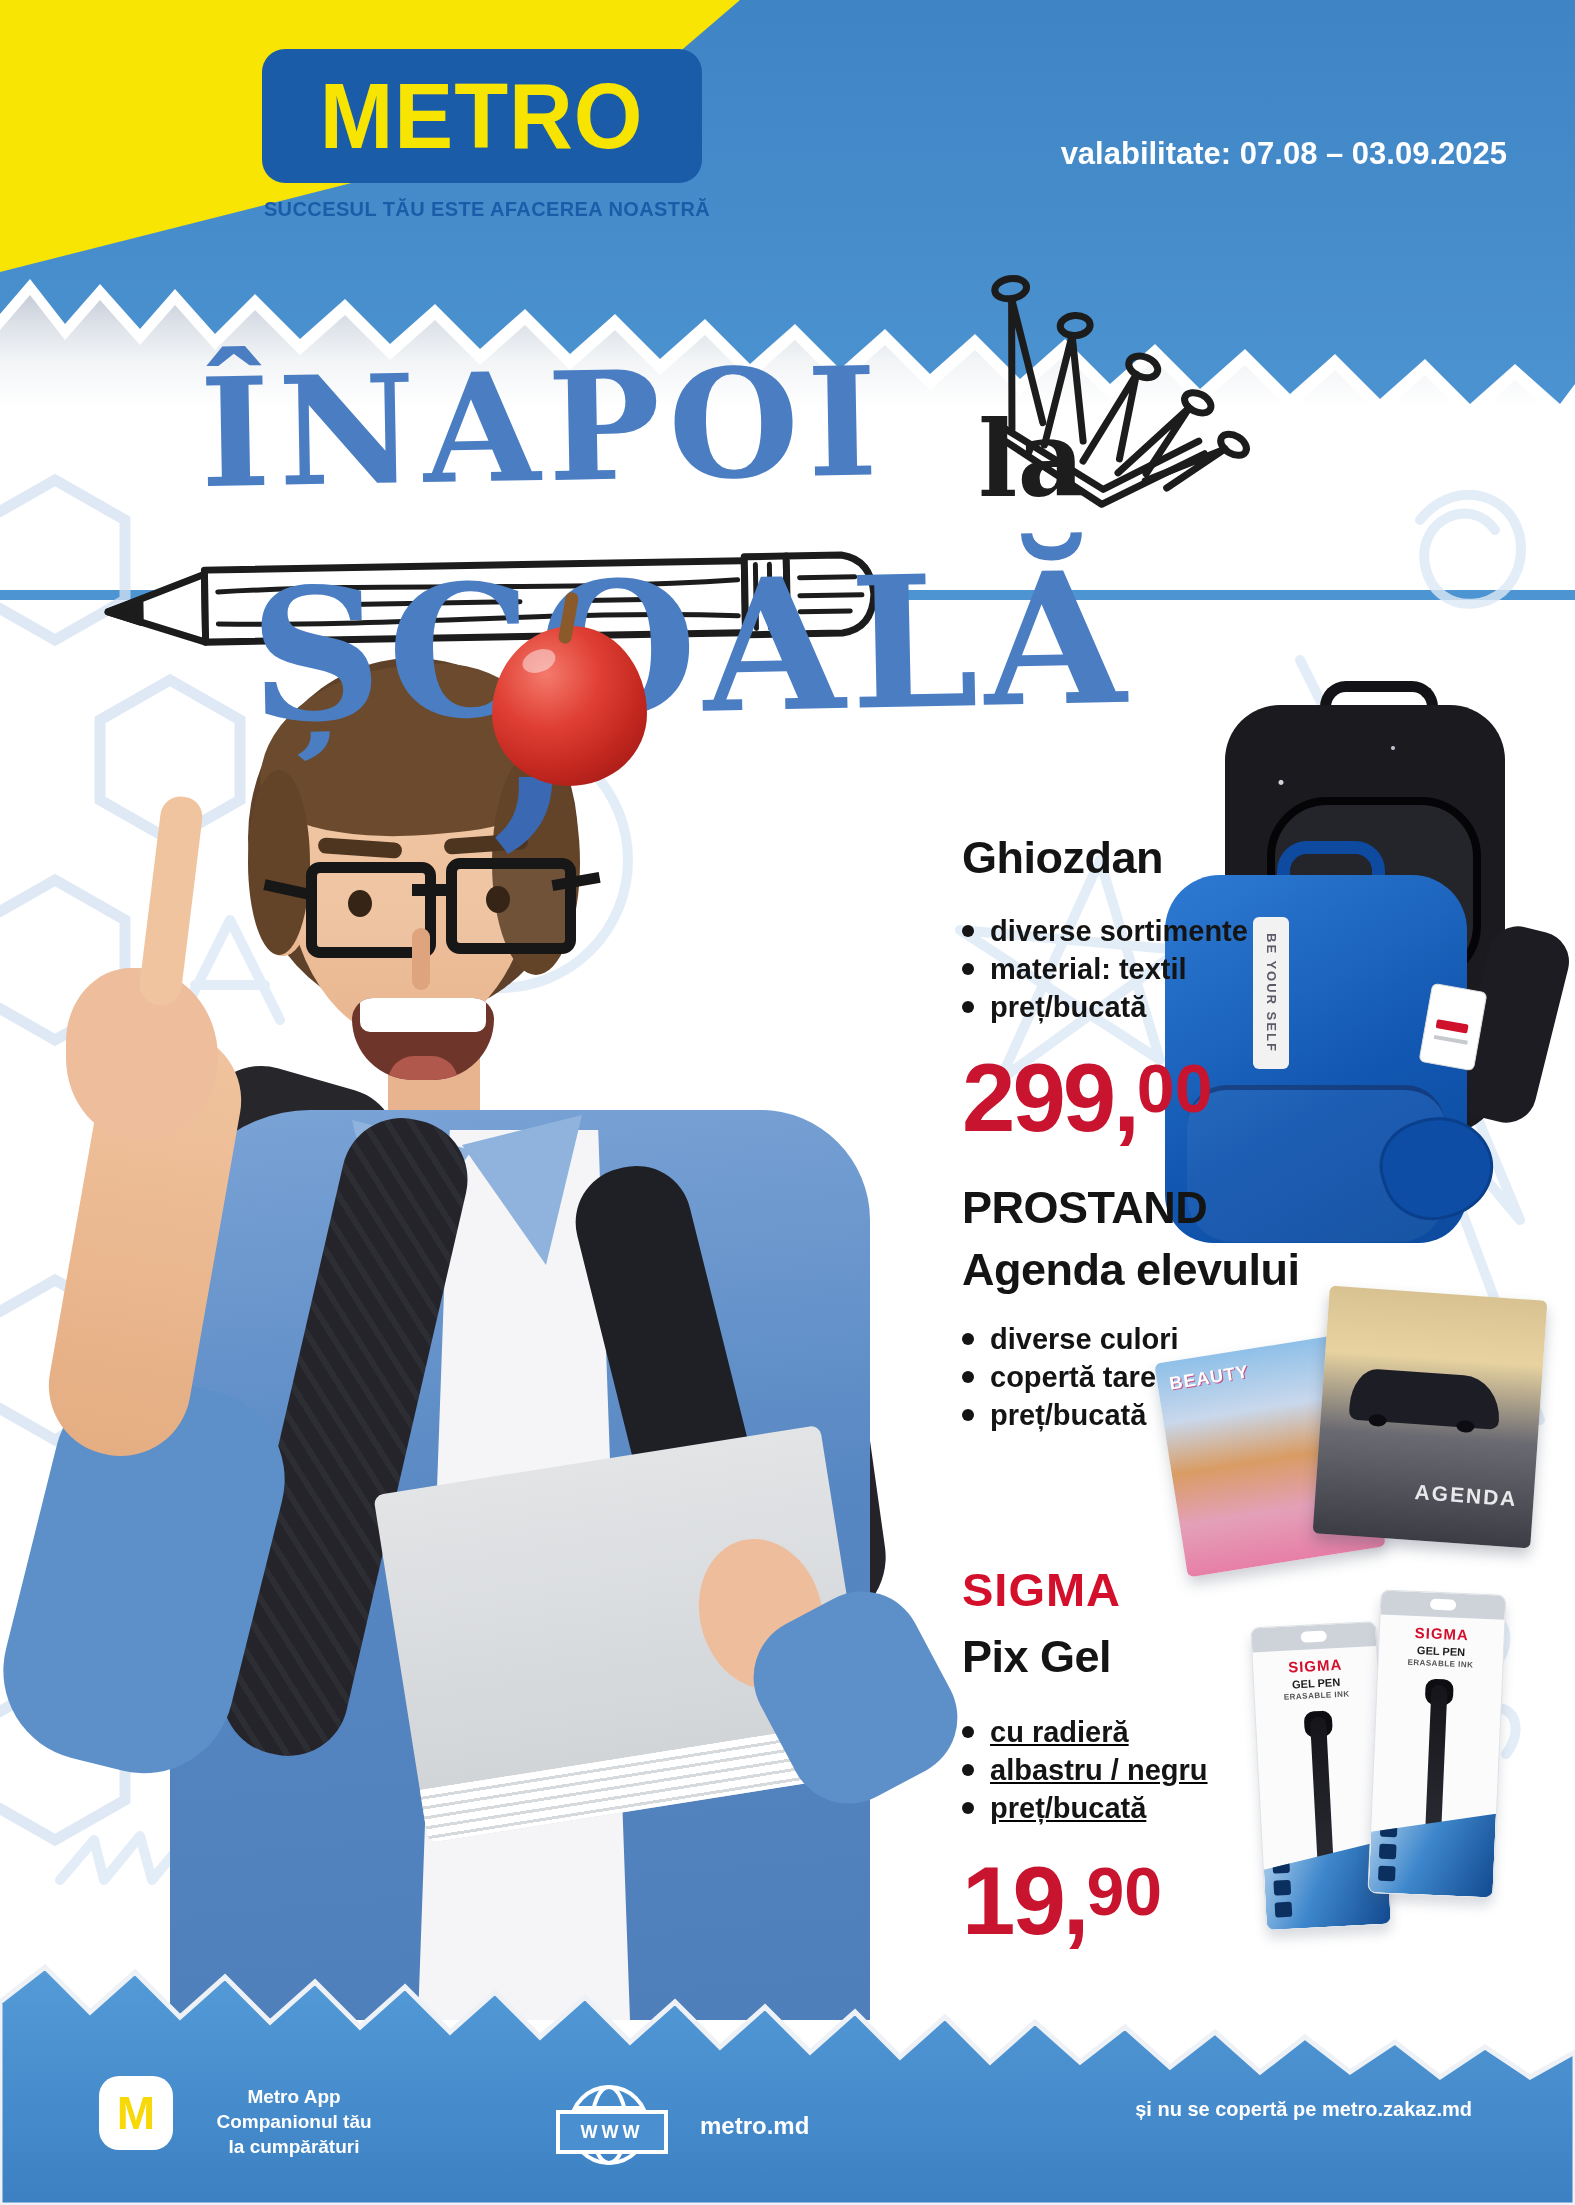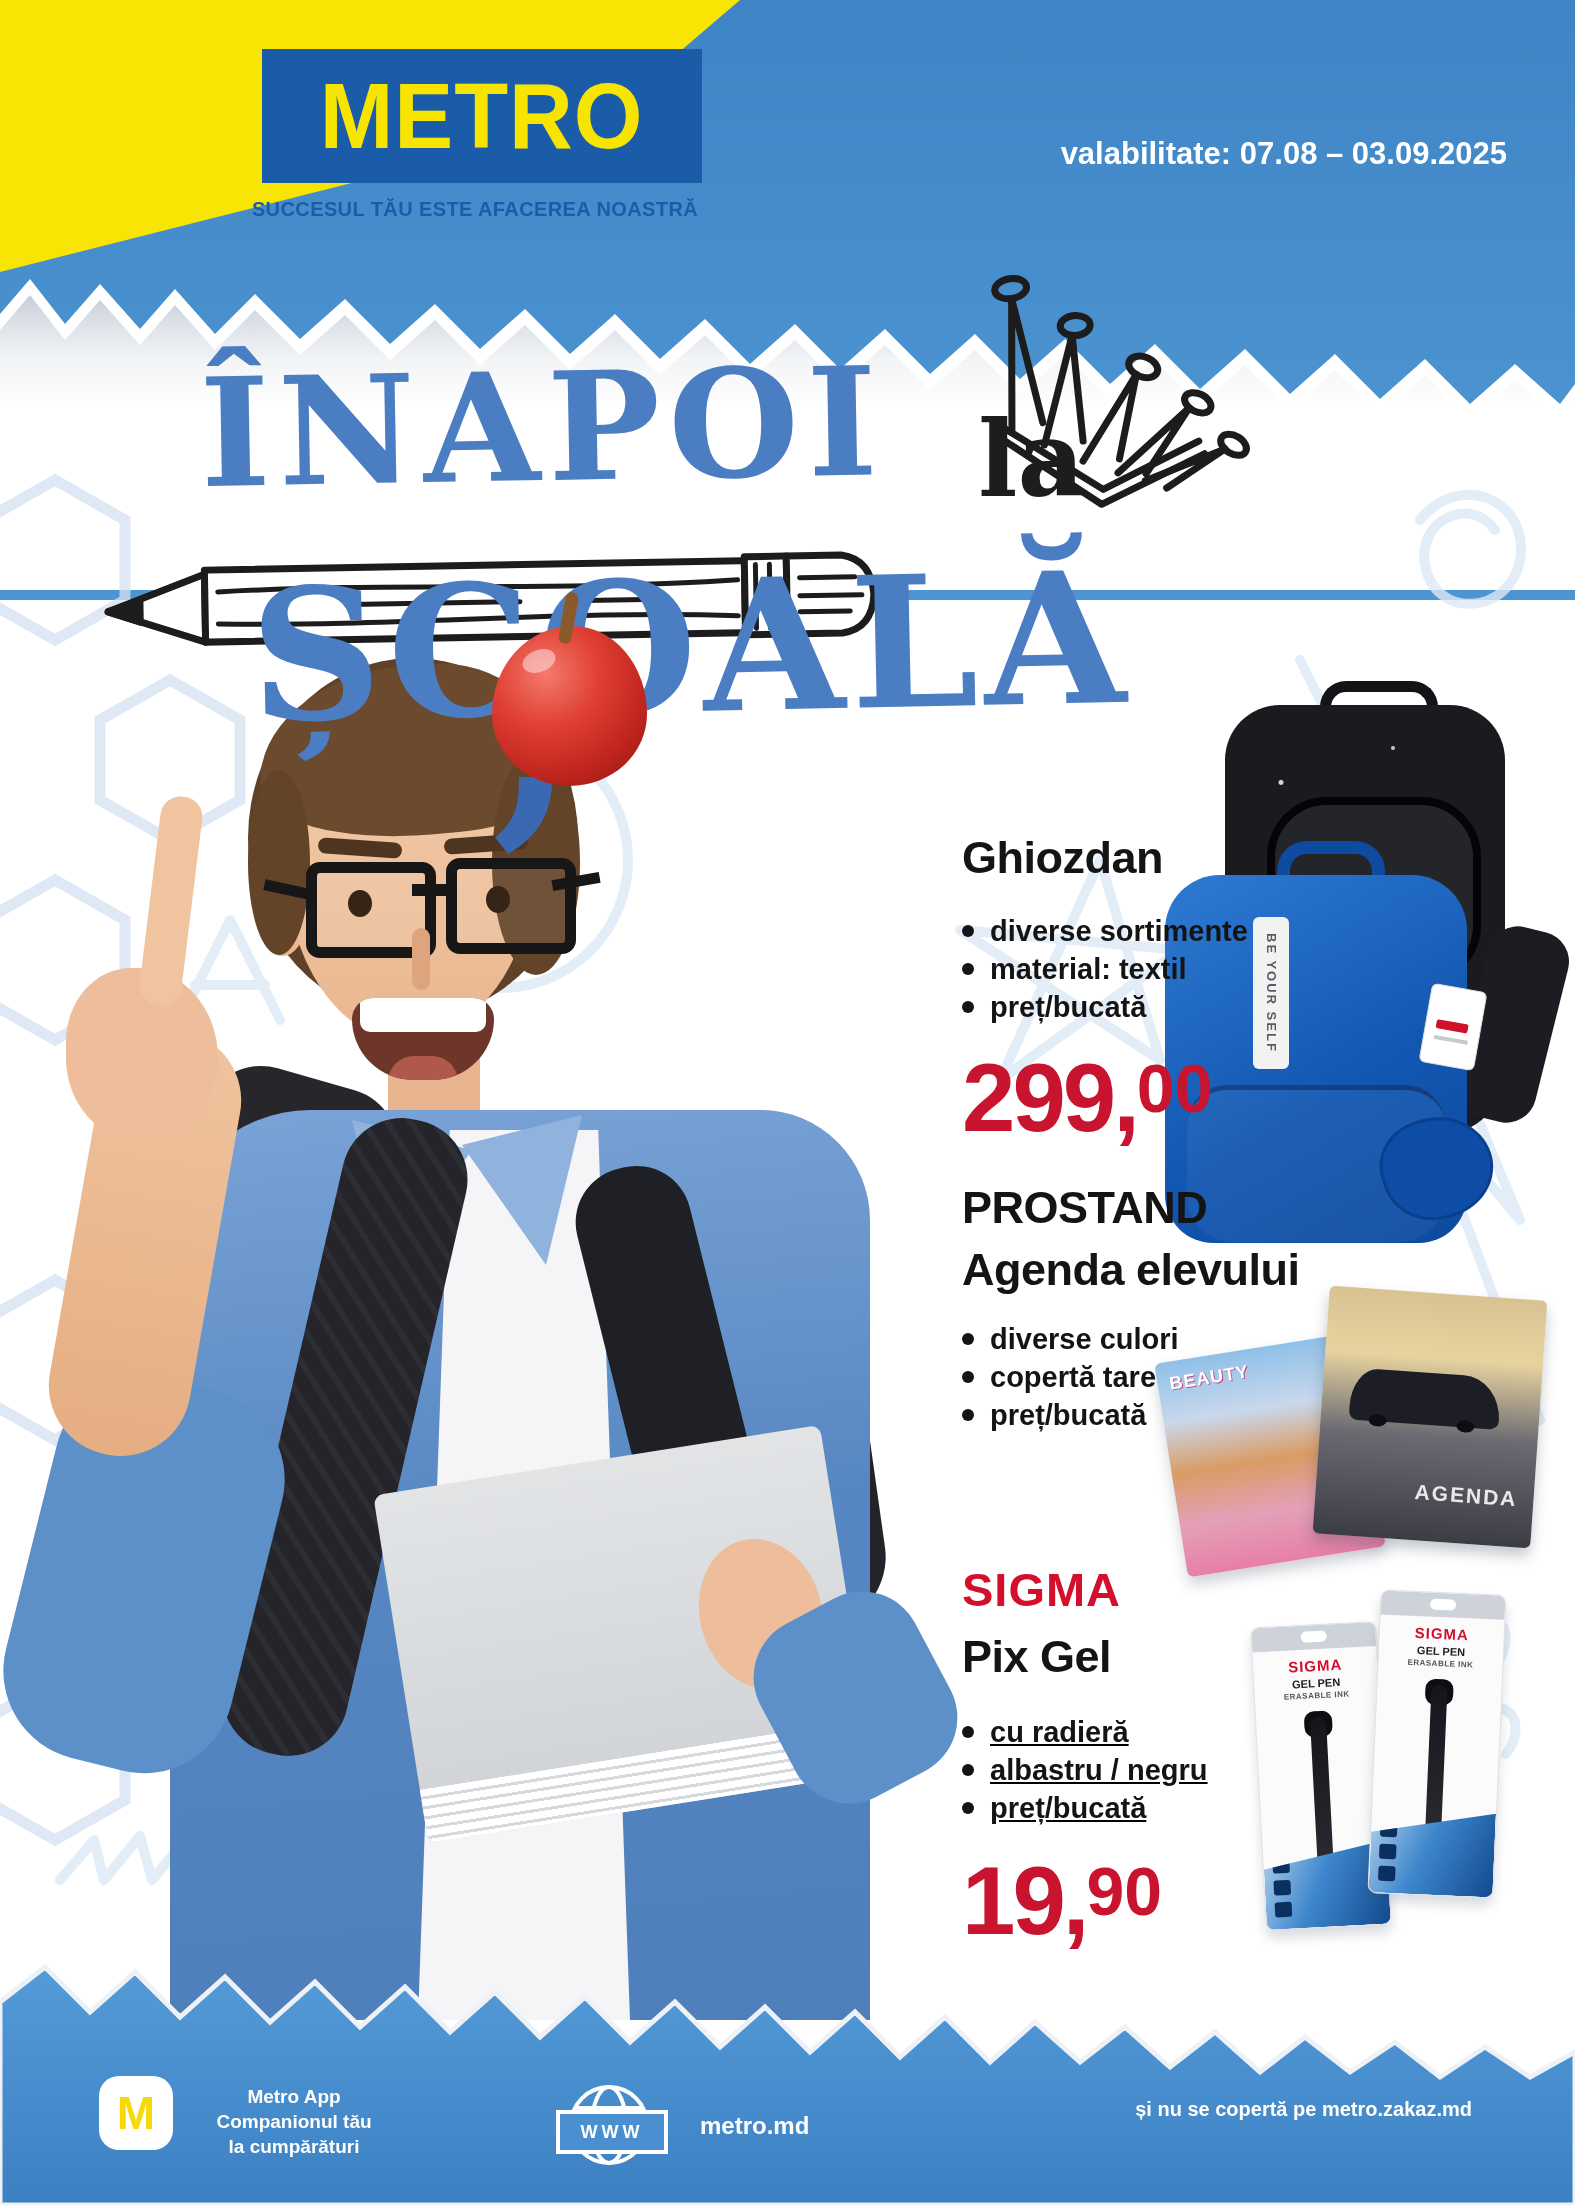--- a/index.html
+++ b/index.html
@@ -7,23 +7,23 @@
     position:relative; width:1575px; height:2205px; margin:0 auto;
     background:#ffffff; overflow:hidden;
     font-family:"Liberation Sans", sans-serif;
   }
   
   .header{position:absolute;left:0;top:0;width:1575px;height:600px;
     background:linear-gradient(180deg,#3f85c5 0%,#4d94d2 75%);z-index:1;}
   .yellow-wedge{position:absolute;left:0;top:0;width:900px;height:300px;background:#f8e504;
     clip-path:polygon(0 0,740px 0,600px 120px,0 272px);}
   .metro-box{position:absolute;left:262px;top:49px;width:440px;height:134px;background:#1a5ca8;
-    display:flex;align-items:center;justify-content:center;}
+    display:flex;align-items:center;justify-content:center;border-radius:23px;}
   .metro-logo{color:#f7e400;font-size:92px;font-weight:900;letter-spacing:1px;transform:scaleX(.96);line-height:1;}
-  .slogan{position:absolute;left:240px;top:198px;width:470px;text-align:center;
+  .slogan{position:absolute;left:252px;top:198px;width:470px;text-align:center;
     color:#1a5ca8;font-size:20px;font-weight:700;letter-spacing:.4px;}
   .validity{position:absolute;right:68px;top:136px;color:#ffffff;font-size:31px;font-weight:700;}
   
   .tear-top{position:absolute;left:0;top:250px;width:1575px;height:340px;z-index:2;}
   .tear-bottom{position:absolute;left:0;top:1942px;width:1575px;height:263px;z-index:8;}
   .doodles{position:absolute;left:0;top:0;width:1575px;height:2205px;z-index:3;pointer-events:none;}
   
   .title-layer{position:absolute;left:0;top:0;width:1575px;height:1100px;z-index:6;pointer-events:none;}
   .t-inapoi{position:absolute;left:200px;top:352px;font-family:"DejaVu Serif",serif;font-weight:700;
     color:#4b7dc3;font-size:150px;letter-spacing:8px;line-height:1;transform:rotate(-1deg);}

